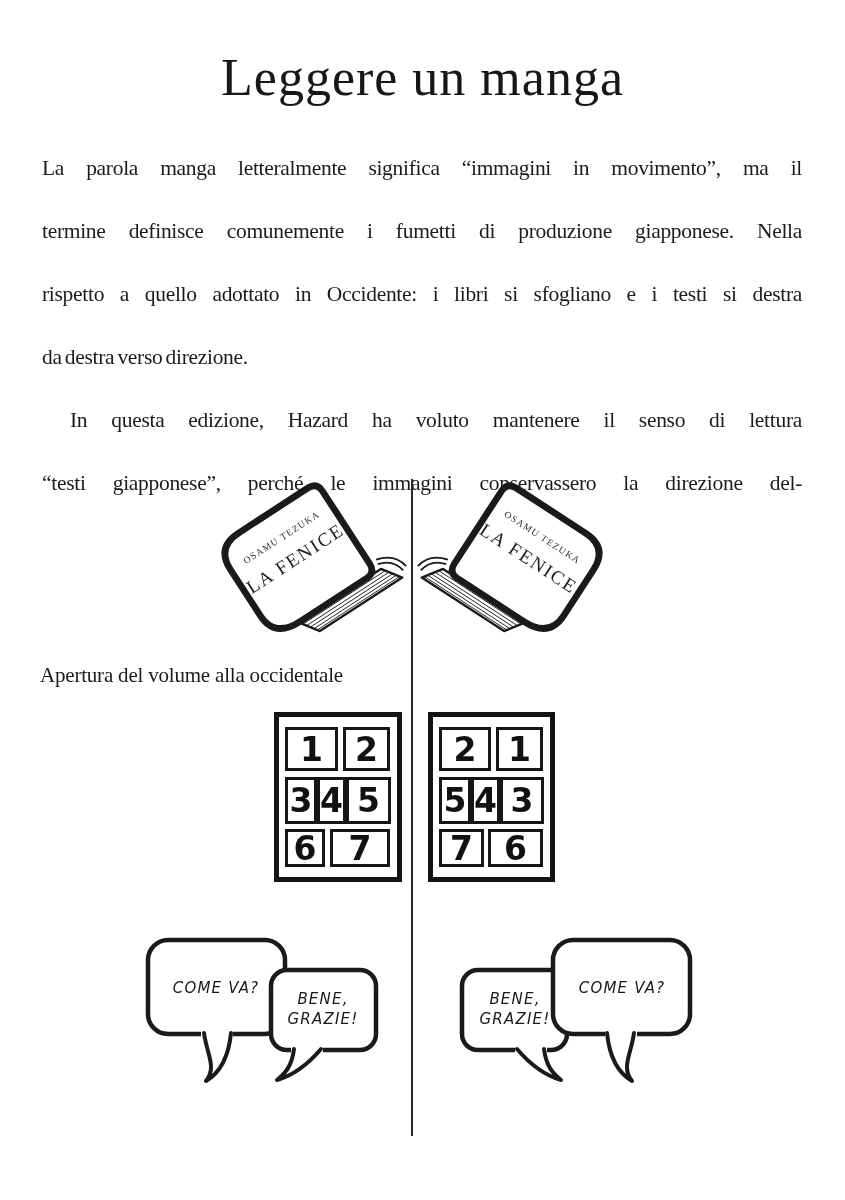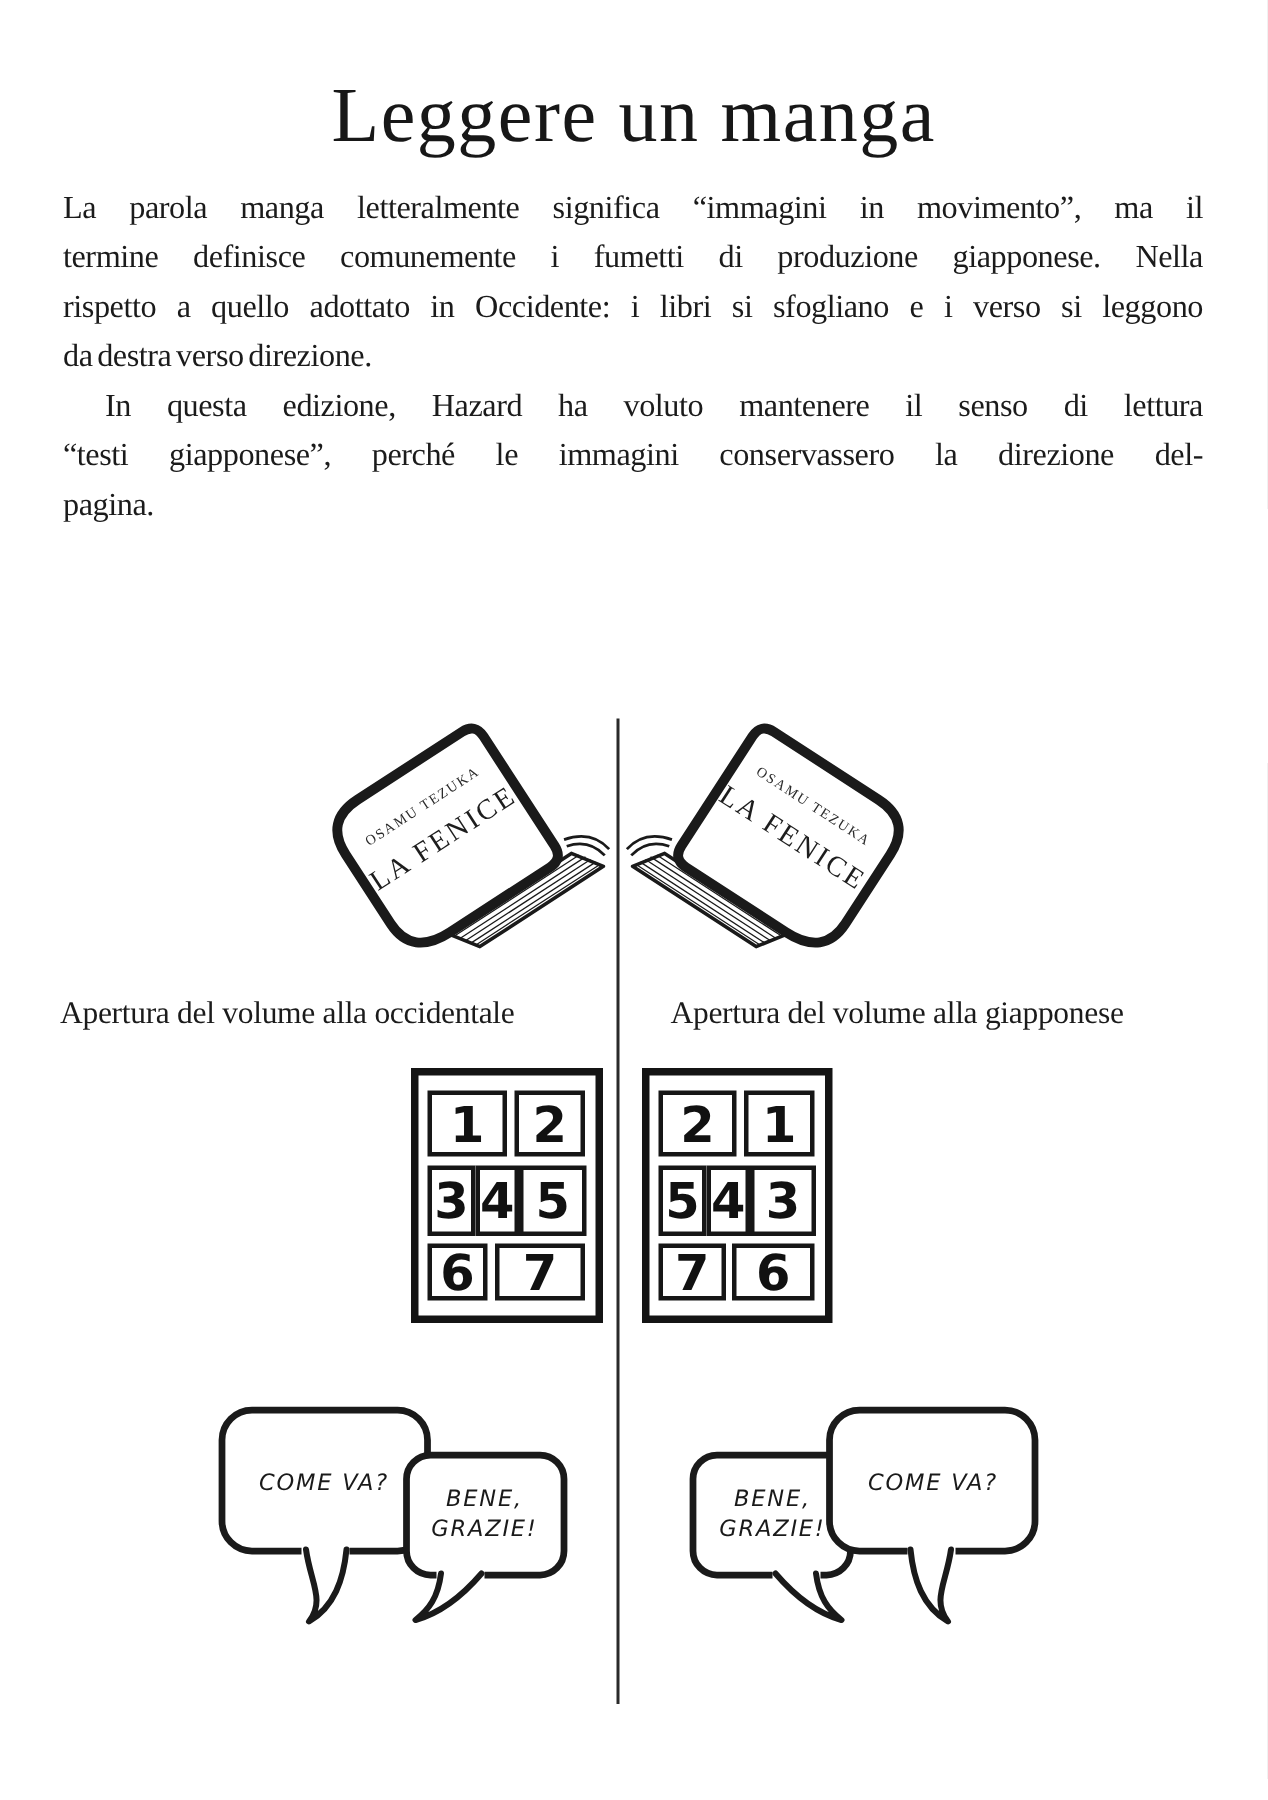--- a/index.html
+++ b/index.html
@@ -14,21 +14,21 @@
     text-align:center;font-weight:normal;
     font-size:52px;line-height:1.15;letter-spacing:1px;
     font-family:"Liberation Serif", serif;color:#171717;
   }
   
   .bodytext{position:absolute;left:42px;top:122px;width:760px;}
   .line{
     font-size:21.5px;line-height:33px;
     letter-spacing:-0.3px;word-spacing:-2px;
     text-align:justify;text-align-last:justify;
-    white-space:normal;color:#1b1b1b;
+    white-space:normal;color:#1b1b1b;margin-top:30px;
   }
   .line.lastline{text-align-last:left;}
   .line.indent{text-indent:28px;}
   
   .divider{position:absolute;left:411px;top:479px;width:2px;height:657px;background:#2a2a2a;}
   .book{position:absolute;overflow:visible;}
   .book-left{left:232px;top:490px;width:170px;height:160px;}
   .book-right{left:422px;top:490px;width:170px;height:160px;}
   .bookline{fill:#ffffff;stroke:#1a1a1a;}
   .bt-author{font-family:"Liberation Serif", serif;font-size:10px;letter-spacing:1.3px;fill:#2b2b2b;text-anchor:middle;}
@@ -73,25 +73,24 @@
 </head>
 <body>
 
 <div class="sheet">
 
   <h1 class="title">Leggere un manga</h1>
 
   <div class="bodytext">
     <div class="line">La parola manga letteralmente significa “immagini in movimento”, ma il</div>
     <div class="line">termine definisce comunemente i fumetti di produzione giapponese. Nella</div>
-    <div class="line">rispetto a quello adottato in Occidente: i libri si sfogliano e i verso si leggono</div>
+    <div class="line">rispetto a quello adottato in Occidente: i libri si sfogliano e i testi si destra</div>
     <div class="line lastline">da destra verso direzione.</div>
     <div class="line indent">In questa edizione, Hazard ha voluto mantenere il senso di lettura</div>
     <div class="line">“testi giapponese”, perché le immagini conservassero la direzione del-</div>
-    <div class="line lastline">pagina.</div>
   </div>
 
   <div class="divider"></div>
 
   <svg class="book book-left" viewBox="0 0 180 165">
     <g transform="rotate(-33 90 80)">
       <path class="bookline" d="M42,118 L146,118 L160,138 L56,138 Z" stroke-width="2.5" stroke-linejoin="round"></path>
       <path d="M45,122 L150,122" stroke="#1a1a1a" stroke-width="0.9" fill="none"></path>
       <path d="M47,125.5 L153,125.5" stroke="#1a1a1a" stroke-width="0.9" fill="none"></path>
       <path d="M50,129 L155,129" stroke="#1a1a1a" stroke-width="0.9" fill="none"></path>
@@ -115,21 +114,20 @@
       <path d="M126,135.5 L22,135.5" stroke="#1a1a1a" stroke-width="0.9" fill="none"></path>
       <path d="M34,112 q-16,4 -19,20" fill="none" stroke="#1a1a1a" stroke-width="2"></path>
       <path d="M33,107 q-20,5 -23,23" fill="none" stroke="#1a1a1a" stroke-width="2"></path>
       <path class="bookline" d="M140,4 L52,4 Q41,4 41,15 L41,107 Q41,118 52,118 L136,118 Q168,118 168,90 L168,32 Q168,4 140,4 Z" stroke-width="7" stroke-linejoin="round"></path>
       <text class="bt-author" x="104" y="36">OSAMU TEZUKA</text>
       <text class="bt-title" x="104" y="66">LA FENICE</text>
     </g>
   </svg>
 
   <div class="caption caption-left">Apertura del volume alla occidentale</div>
-  <div class="caption caption-right">Apertura del volume alla giapponese</div>
 
   <div class="pgrid pgrid-left">
     <div class="prow prow1">
       <div class="pcell" style="flex:0 0 53px">1</div>
       <div class="pcell" style="flex:0 0 47px">2</div>
     </div>
     <div class="prow prow2">
       <div class="pcell" style="flex:0 0 32px">3</div>
       <div class="pcell" style="flex:0 0 22px">4</div>
       <div class="pcell" style="flex:0 0 45px">5</div>

